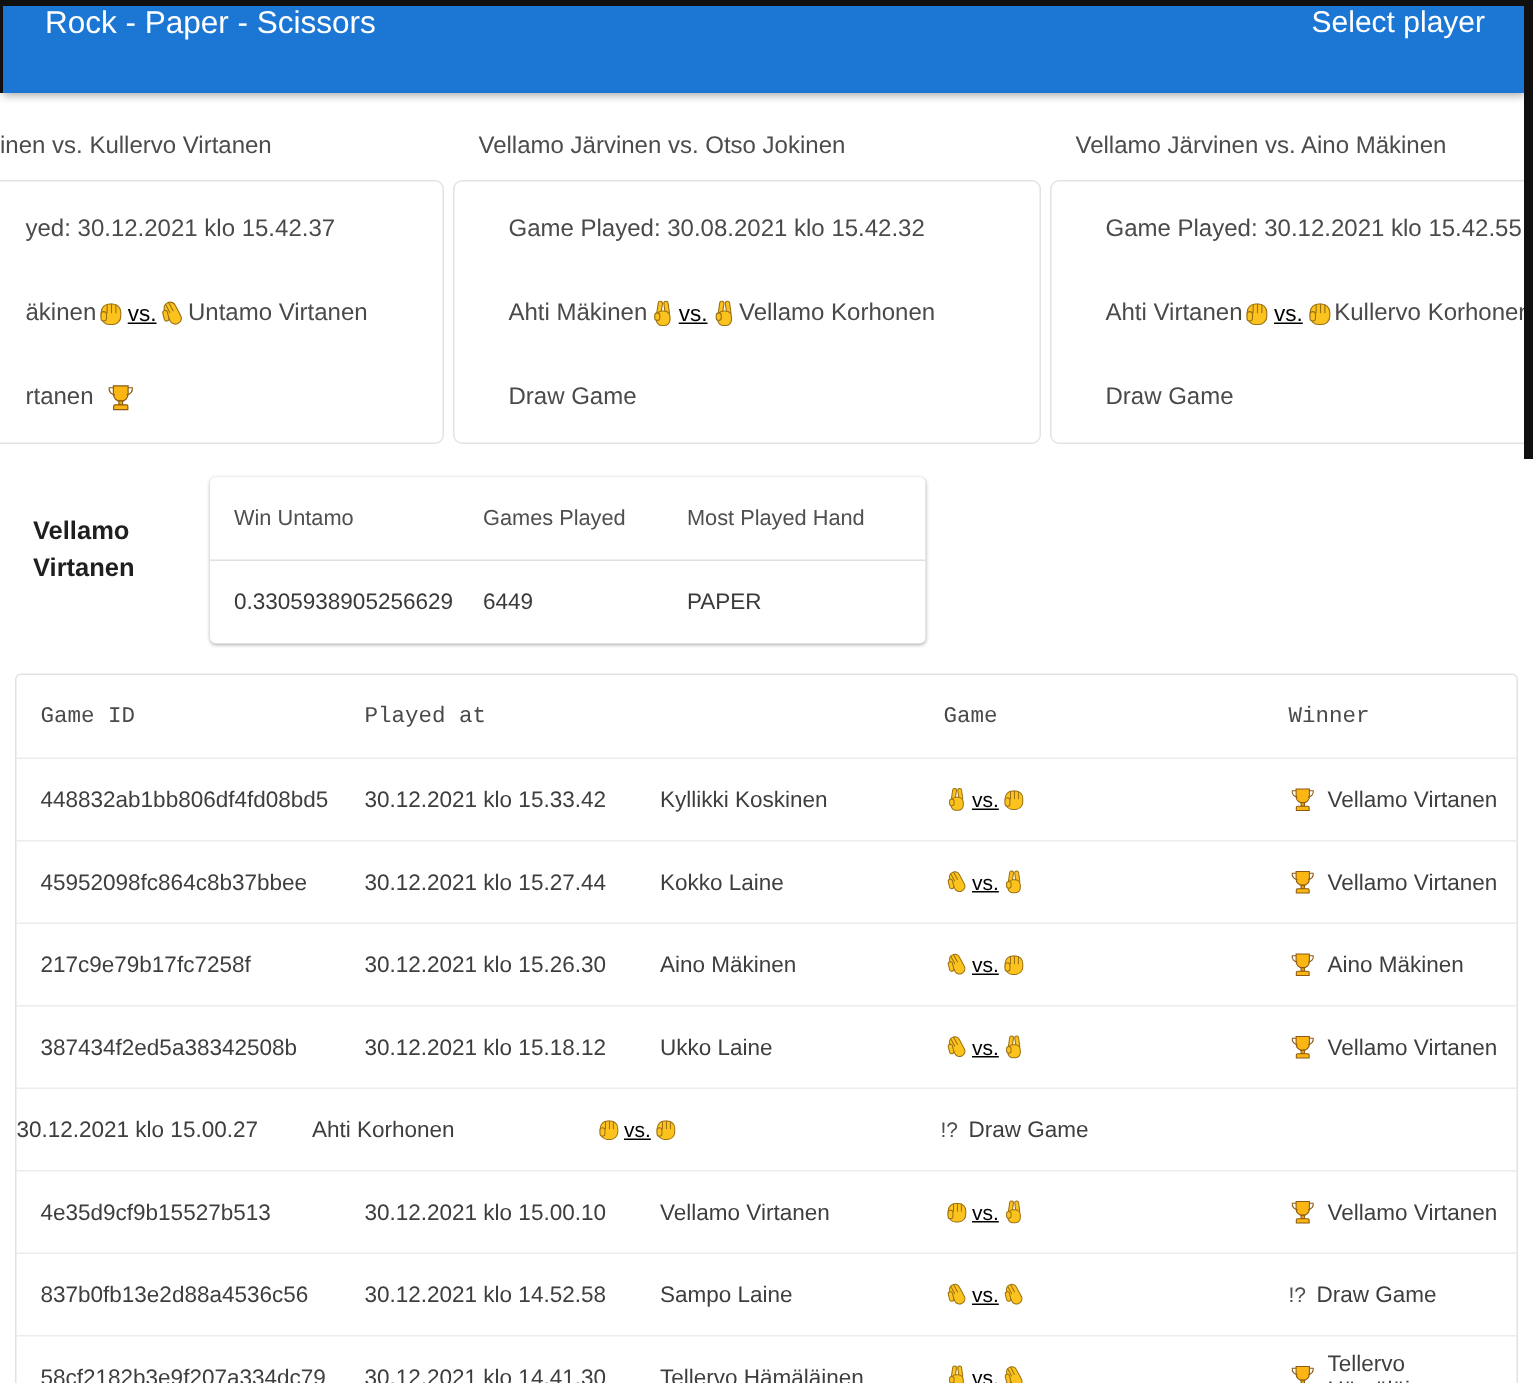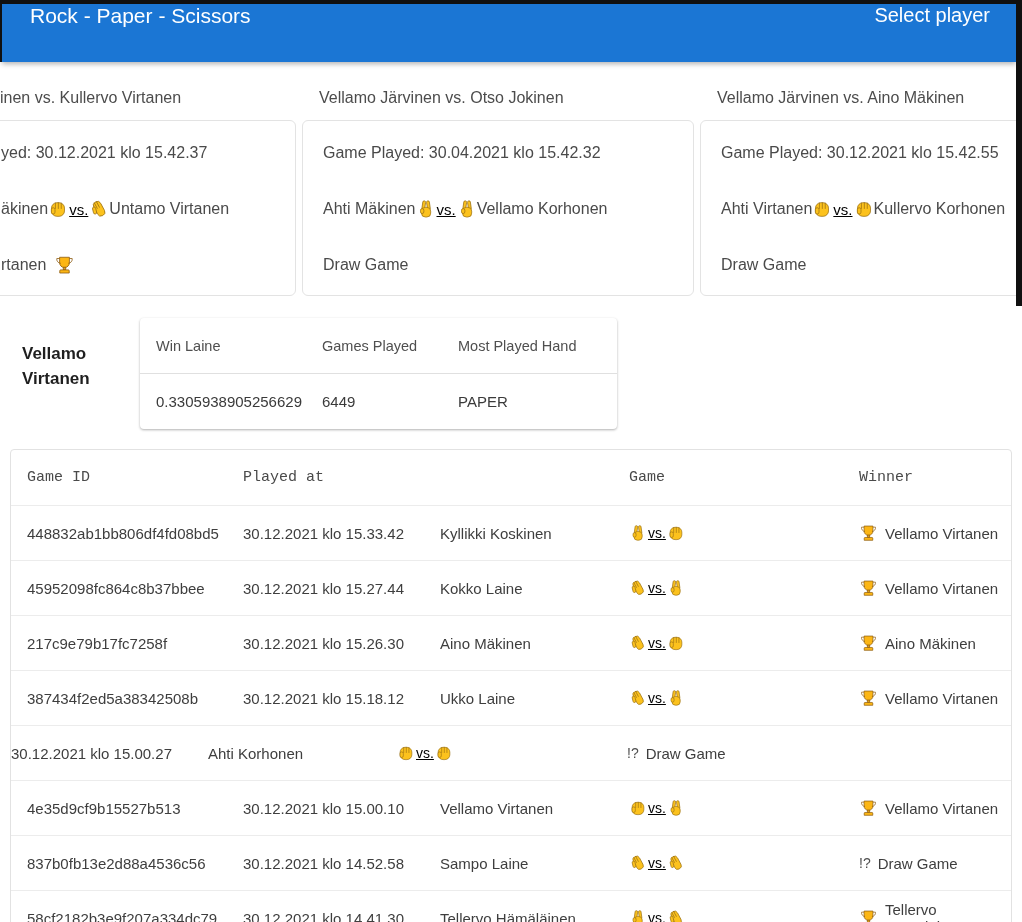--- a/index.html
+++ b/index.html
@@ -23,21 +23,21 @@
   .appbar-action{font-size:20px;cursor:pointer;}
 
   
   .cards-row{display:flex;gap:6px;margin:27px 0 0 -96px;}
   .card-col{width:392px;flex:0 0 392px;}
   .card-title{font-size:16px;color:#4c4c4c;padding-left:17px;margin:0 0 13px;white-space:nowrap;}
   .game-card{
     border:1px solid #e3e3e3;border-radius:6px;background:#fff;
     padding:21px 20px 0;height:176px;box-sizing:border-box;
   }
-  .game-card p{margin:0 0 34px;font-size:16px;color:#4a4a4a;white-space:nowrap;display:flex;align-items:center;height:22px;}
+  .game-card p{margin:0 16px 34px;font-size:16px;color:#4a4a4a;white-space:nowrap;display:flex;align-items:center;height:22px;}
   .card-col.clipped .card-title{padding-left:96px;}
   .card-col.clipped .game-card{padding-left:96px;}
 
   .hand-slot{display:inline-flex;align-items:center;}
   .hand-slot svg{width:20px;height:20px;}
   .vs-label{color:#000000;font-size:15px;margin:0 1px;text-decoration:underline;}
   .result-trophy svg{width:21px;height:21px;margin-left:8px;}
 
   
   .stats-section{display:flex;align-items:flex-start;margin-top:22px;}
@@ -148,21 +148,21 @@
               <use href="#i-trophy"></use>
             </svg>
           </span>
       </p>
     </div>
   </div>
 
   <div class="card-col">
     <div class="card-title">Vellamo Järvinen vs. Otso Jokinen</div>
     <div class="game-card">
-      <p>Game Played: 30.04.2021 klo 15.42.32</p>
+      <p>Game Played: 30.08.2021 klo 15.42.32</p>
       <p>
         <span>Ahti Mäkinen</span>
           <span class="hand-slot">
             <svg viewBox="0 0 24 24">
               <use href="#i-scissors"></use>
             </svg>
           </span>
           <span class="vs-label">vs.</span>
           <span class="hand-slot">
             <svg viewBox="0 0 24 24">
@@ -200,21 +200,21 @@
         <span>Draw Game</span>
       </p>
     </div>
   </div>
 </div>
 
 <div class="stats-section">
   <div class="stats-player">Vellamo Virtanen</div>
   <div class="stats-card">
     <div class="stats-row head">
-      <div class="stats-c1">Win Laine</div>
+      <div class="stats-c1">Win Untamo</div>
       <div class="stats-c2">Games Played</div>
       <div class="stats-c3">Most Played Hand</div>
     </div>
     <div class="stats-row vals">
       <div class="stats-c1">0.3305938905256629</div>
       <div class="stats-c2">6449</div>
       <div class="stats-c3">PAPER</div>
     </div>
   </div>
 </div>

